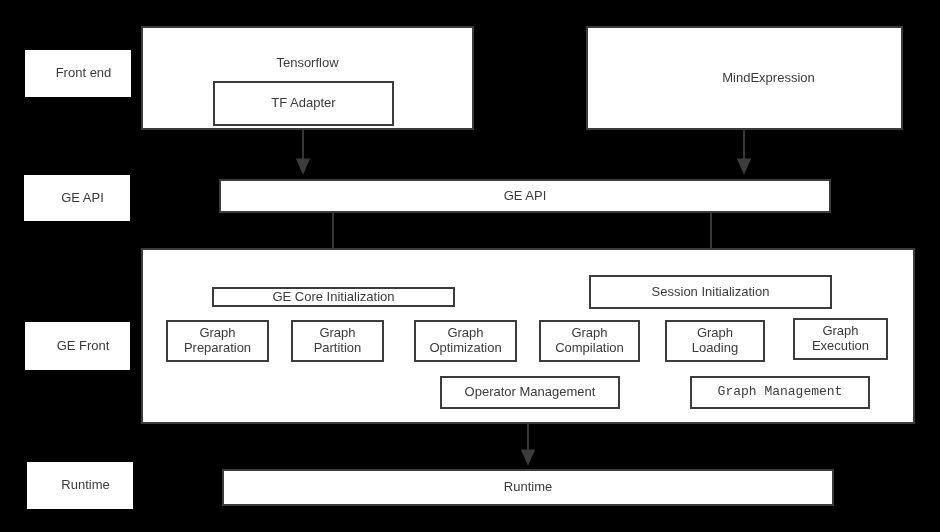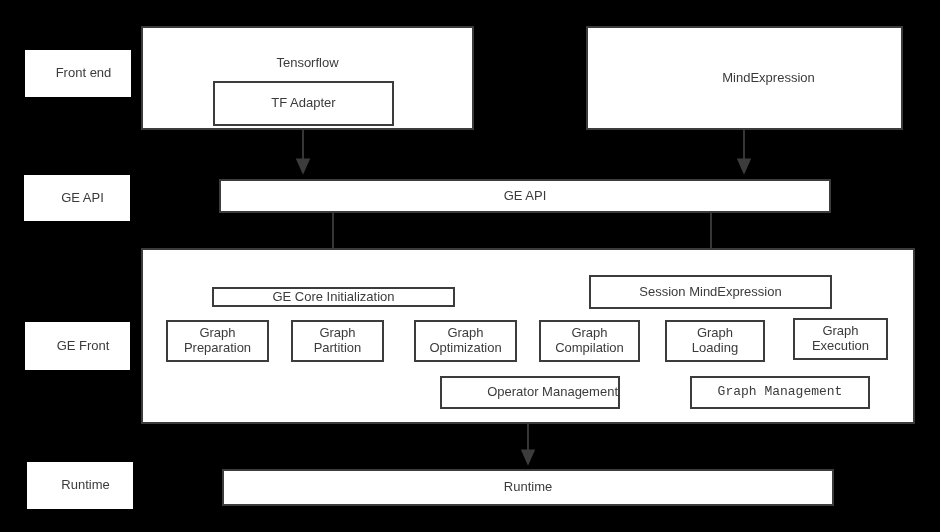--- a/index.html
+++ b/index.html
@@ -99,21 +99,21 @@
   <div class="node framed" style="left:219px;top:179px;width:612px;height:34px;">
     <span>GE API</span>
   </div>
 
   <div class="container-box" style="left:141px;top:248px;width:774px;height:176px;"></div>
 
   <div class="node framed" style="left:212px;top:275px;width:243px;height:20px;margin-top:12px;">
     <span>GE Core Initialization</span>
   </div>
   <div class="node framed" style="left:589px;top:275px;width:243px;height:34px;">
-    <span>Session MindExpression</span>
+    <span>Session Initialization</span>
   </div>
 
   <div class="node framed" style="left:166px;top:320px;width:103px;height:42px;">
     <span>Graph
 Preparation</span>
   </div>
   <div class="node framed" style="left:291px;top:320px;width:93px;height:42px;">
     <span>Graph
 Partition</span>
   </div>
@@ -127,21 +127,21 @@
   </div>
   <div class="node framed" style="left:665px;top:320px;width:100px;height:42px;">
     <span>Graph
 Loading</span>
   </div>
   <div class="node framed" style="left:793px;top:318px;width:95px;height:42px;">
     <span>Graph
 Execution</span>
   </div>
 
-  <div class="node framed" style="left:440px;top:376px;width:180px;height:33px;justify-content:flex-end;">
+  <div class="node framed" style="left:440px;top:376px;width:180px;height:33px;">
     <span>Operator Management</span>
   </div>
   <div class="node framed" style="left:690px;top:376px;width:180px;height:33px;font-family:Liberation Mono, monospace;">
     <span>Graph Management</span>
   </div>
 
   <div class="node framed" style="left:222px;top:469px;width:612px;height:37px;">
     <span>Runtime</span>
   </div>
 

